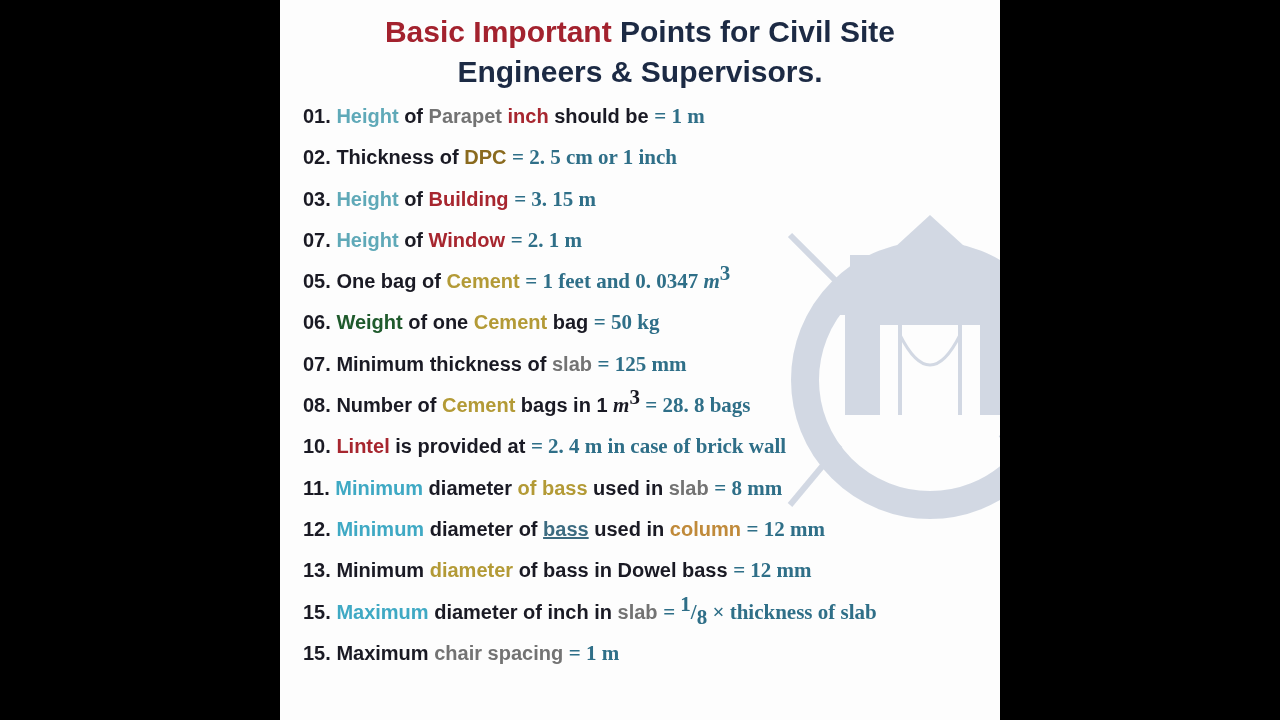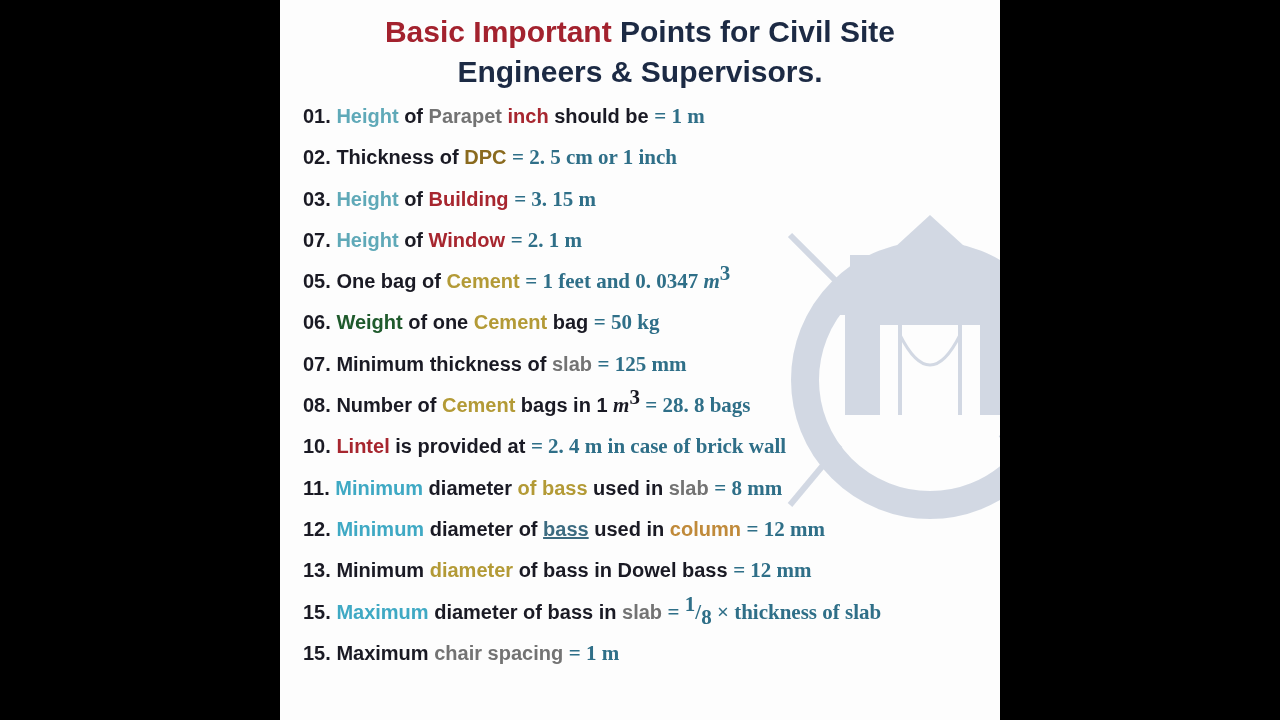--- a/index.html
+++ b/index.html
@@ -123,21 +123,21 @@
       <span class="c-cyan" style="color:#3fa9c4">Minimum</span><span> diameter of </span><span class="c-slate">bass</span><span> used in </span><span class="c-orange">column</span><span> </span><span class="val">= 12 mm</span>
     </div>
 
     <div class="row">
       <span class="num">13.</span>
       <span>Minimum </span><span class="c-gold">diameter</span><span> of bass in Dowel bass </span><span class="val">= 12 mm</span>
     </div>
 
     <div class="row">
       <span class="num">15.</span>
-      <span class="c-cyan" style="color:#3fa9c4">Maximum</span><span> diameter of bass in </span><span class="c-green">slab</span><span> </span><span class="val">= </span><sup class="val">1</sup><span class="val">/</span><sub class="val">8</sub><span class="val"> × thickness of slab</span>
+      <span class="c-cyan" style="color:#3fa9c4">Maximum</span><span> diameter of inch in </span><span class="c-green">slab</span><span> </span><span class="val">= </span><sup class="val">1</sup><span class="val">/</span><sub class="val">8</sub><span class="val"> × thickness of slab</span>
     </div>
 
     <div class="row">
       <span class="num">15.</span>
       <span>Maximum </span><span class="c-green">chair spacing</span><span> </span><span class="val">= 1 m</span>
     </div>
 
   </div>
 </div>
 

